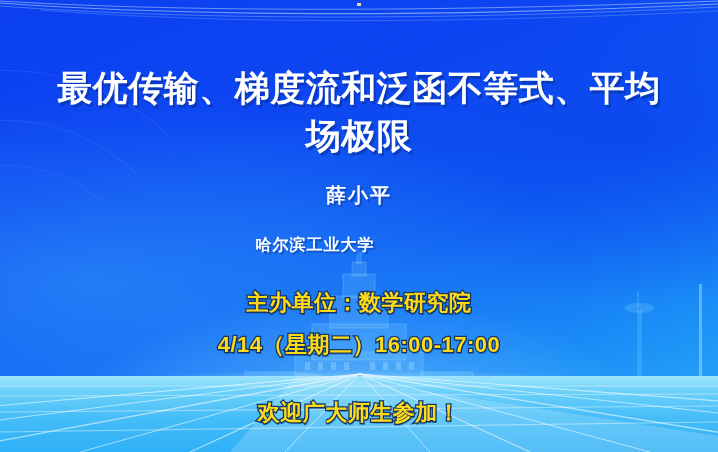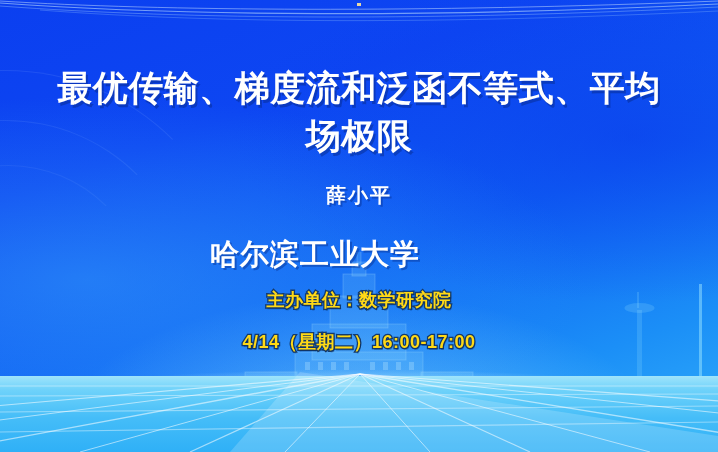--- a/index.html
+++ b/index.html
@@ -50,26 +50,26 @@
   }
   .speaker{
     position:absolute;left:0;top:182px;width:718px;
     text-align:center;color:#fff;
     font-size:20px;font-weight:bold;letter-spacing:2px;
     text-shadow:2px 2px 0 rgba(6,40,130,.40);
   }
   .affil{
     position:absolute;left:0;top:235px;width:630px;
     text-align:center;color:#fff;
-    font-size:29px;font-weight:bold;letter-spacing:1px;
+    font-size:16px;font-weight:bold;letter-spacing:1px;
     text-shadow:2px 2px 0 rgba(6,40,130,.40);
   }
   .goldline{
     position:absolute;left:0;width:718px;text-align:center;
-    color:#FFD916;font-weight:bold;font-size:18px;letter-spacing:.5px;
+    color:#FFD916;font-weight:bold;font-size:22px;letter-spacing:.5px;
     -webkit-text-stroke:2.6px #143a6b;
     paint-order:stroke fill;
     text-shadow:1px 2px 0 rgba(10,40,90,.35);
   }
   .g1{top:288px;}
   .g2{top:330px;}
   .g3{top:362px;}
   .g4{top:398px;}
 </style>
 </head>
@@ -291,15 +291,16 @@
     </g>
     <path d="M300,0 L718,64 L718,80 L230,80 Z" fill="rgba(255,255,255,.18)"></path>
   </svg>
 
   <div class="content">
     <div class="title">最优传输、梯度流和泛函不等式、平均场极限</div>
     <div class="speaker">薛小平</div>
     <div class="affil">哈尔滨工业大学</div>
     <div class="goldline g1">主办单位：数学研究院</div>
     <div class="goldline g2">4/14（星期二）16:00-17:00</div>
+    <div class="goldline g4">欢迎广大师生参加！</div>
   </div>
 
 </div>
 
 </body></html>

